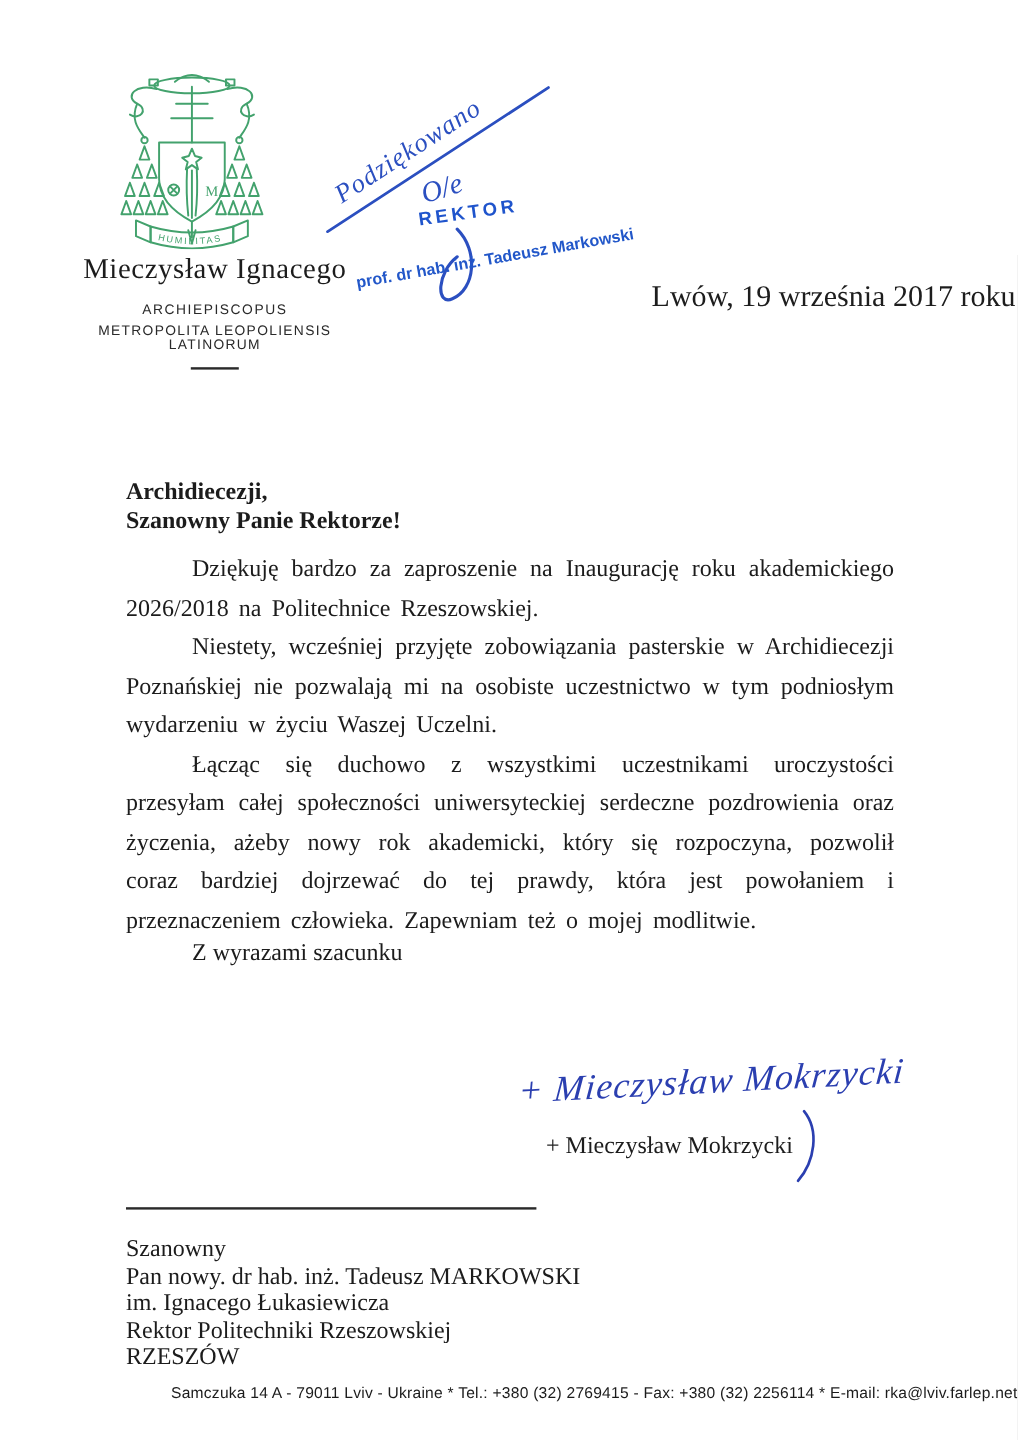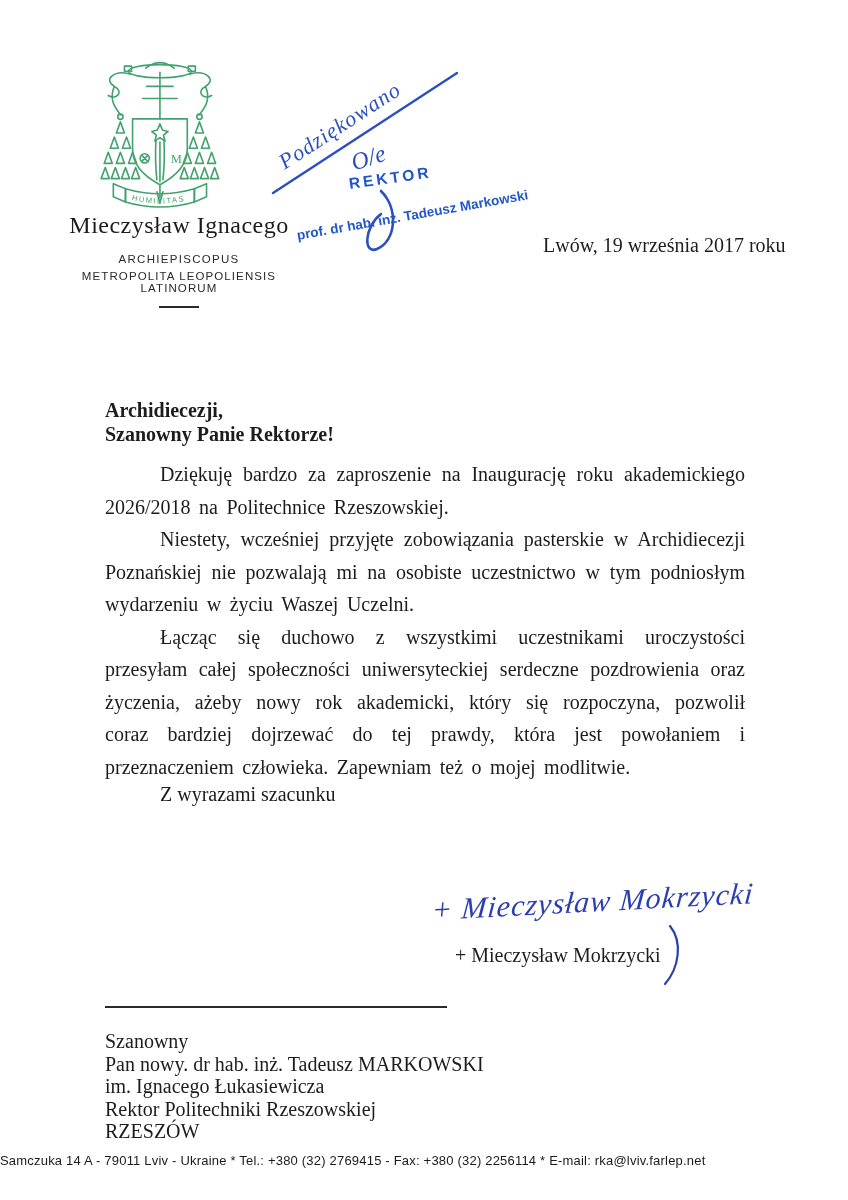--- a/index.html
+++ b/index.html
@@ -41,21 +41,21 @@
     transform:rotate(-8deg);transform-origin:left center;white-space:nowrap;
   }
   .ann-profname{
     position:absolute;left:297px;top:228px;
     font-family:"Liberation Sans", sans-serif;font-weight:bold;
     font-size:13.5px;color:#2257c9;
     transform:rotate(-10deg);transform-origin:left center;white-space:nowrap;
   }
 
   
-  .date-line{position:absolute;left:543px;top:234px;font-size:20px;white-space:nowrap;}
+  .date-line{position:absolute;left:543px;top:234px;font-size:25px;white-space:nowrap;}
 
   
   .body-block{position:absolute;left:105px;top:398px;width:640px;font-size:20px;color:#1c1c1c;}
   .salutation{font-weight:bold;font-size:20px;line-height:24px;}
   .paragraphs{margin-top:12px;}
   .paragraphs p{
     margin:0;text-align:justify;text-indent:55px;
     line-height:32.5px;word-spacing:3.5px;
   }
   .closing{padding-left:55px;font-size:20px;}
@@ -70,21 +70,21 @@
   .sig-flourish{position:absolute;left:635px;top:922px;width:70px;height:70px;}
   .sig-print{position:absolute;left:455px;top:944px;font-size:20px;white-space:nowrap;}
 
   
   .addr-block{position:absolute;left:105px;top:1006px;width:420px;}
   .addr-rule{border:0;border-top:2px solid #2a2a2a;margin:0;width:342px;}
   .addr-lines{margin-top:22px;font-size:20px;line-height:22.5px;color:#1c1c1c;}
 
   
   .footer-line{
-    position:absolute;left:0;right:0;top:1153px;text-align:left;
+    position:absolute;left:0;right:0;top:1153px;text-align:right;
     font-family:"Liberation Sans", sans-serif;font-size:13px;color:#1b1b1b;
     letter-spacing:.2px;
   }
 </style>
 </head>
 <body>
 
 <div class="page">
 
   <svg class="emblem-svg" viewBox="0 0 130 150" fill="none" stroke="#43a26d" stroke-width="1.6" stroke-linecap="round" stroke-linejoin="round">

